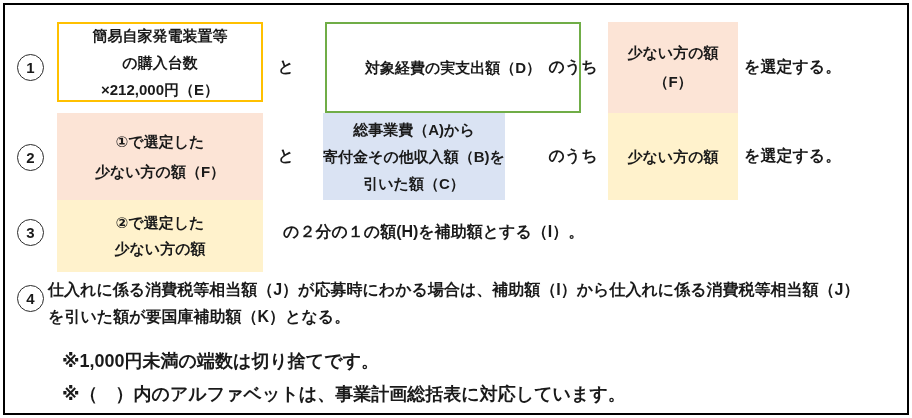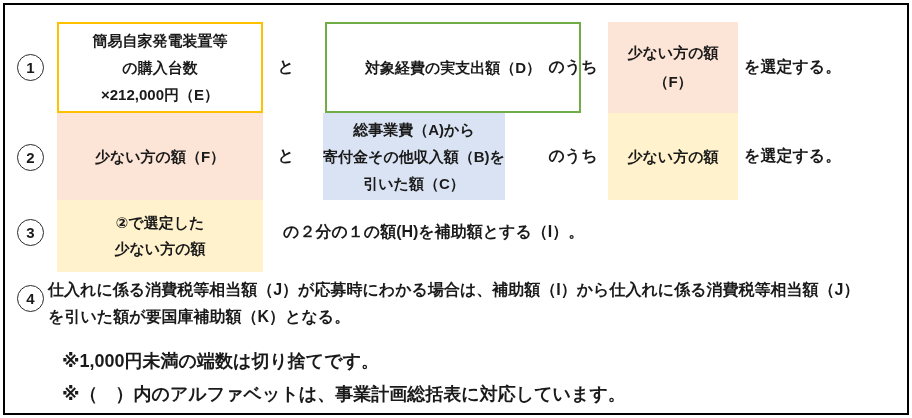--- a/index.html
+++ b/index.html
@@ -66,21 +66,21 @@
 </head>
 <body>
 
 <div class="canvas">
   <div class="frame"></div>
 
   <div class="step-circle" style="left:17px;top:54px;">
     <span>1</span>
   </div>
 
-  <div class="box bordered" style="left: 57px; top: 22px; width: 206px; height: 91px; border-color: rgb(255, 192, 0);">
+  <div class="box bordered" style="left: 57px; top: 22px; width: 206px; height: 80px; border-color: rgb(255, 192, 0);">
     <div>簡易自家発電装置等</div>
     <div>の購入台数</div>
     <div>×212,000円（E）</div>
   </div>
 
   <div class="connector" style="left:268px;top:22px;height:91px;width:36px;justify-content:center;">と</div>
 
   <div class="box bordered" style="left: 325px; top: 22px; width: 256px; height: 91px; border-color: rgb(112, 173, 71);">
     <div>対象経費の実支出額（D）</div>
   </div>
@@ -92,20 +92,21 @@
     <div>（F）</div>
   </div>
 
   <div class="flow-text" style="left:744px;top:22px;height:91px;">を選定する。</div>
 
   <div class="step-circle" style="left:17px;top:144px;">
     <span>2</span>
   </div>
 
   <div class="box" style="left: 57px; top: 113px; width: 206px; height: 87px; line-height: 1.95; background-color: rgb(252, 228, 214);">
+    <div>①で選定した</div>
     <div>少ない方の額（F）</div>
   </div>
 
   <div class="connector" style="left:268px;top:113px;height:87px;width:36px;justify-content:center;">と</div>
 
   <div class="box" style="left: 323px; top: 113px; width: 182px; height: 87px; line-height: 1.8; background-color: rgb(218, 227, 243);">
     <div>総事業費（A)から</div>
     <div>寄付金その他収入額（B)を</div>
     <div>引いた額（C）</div>
   </div>

